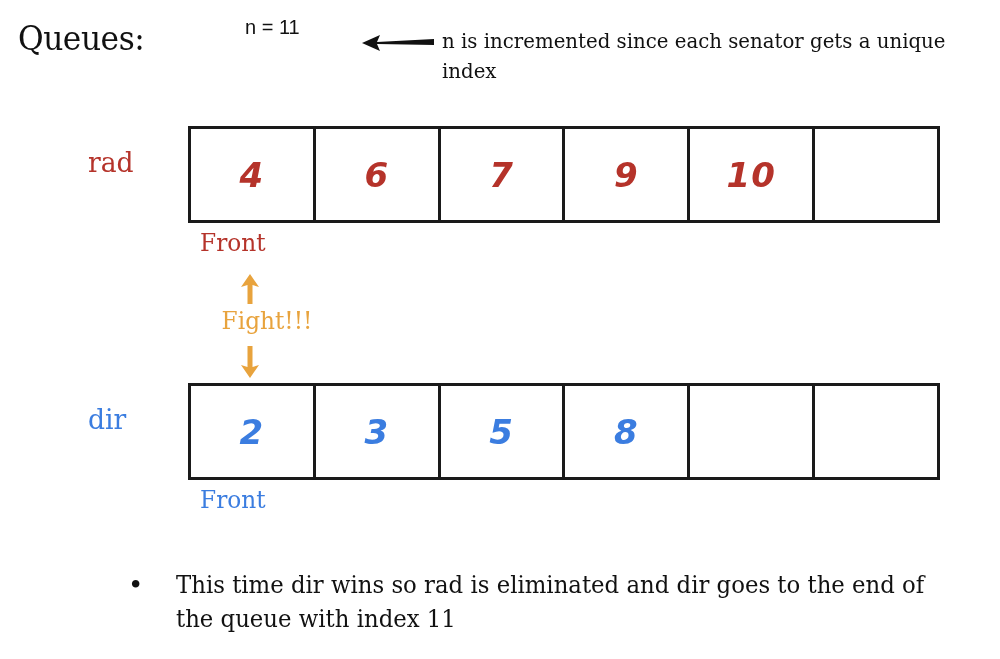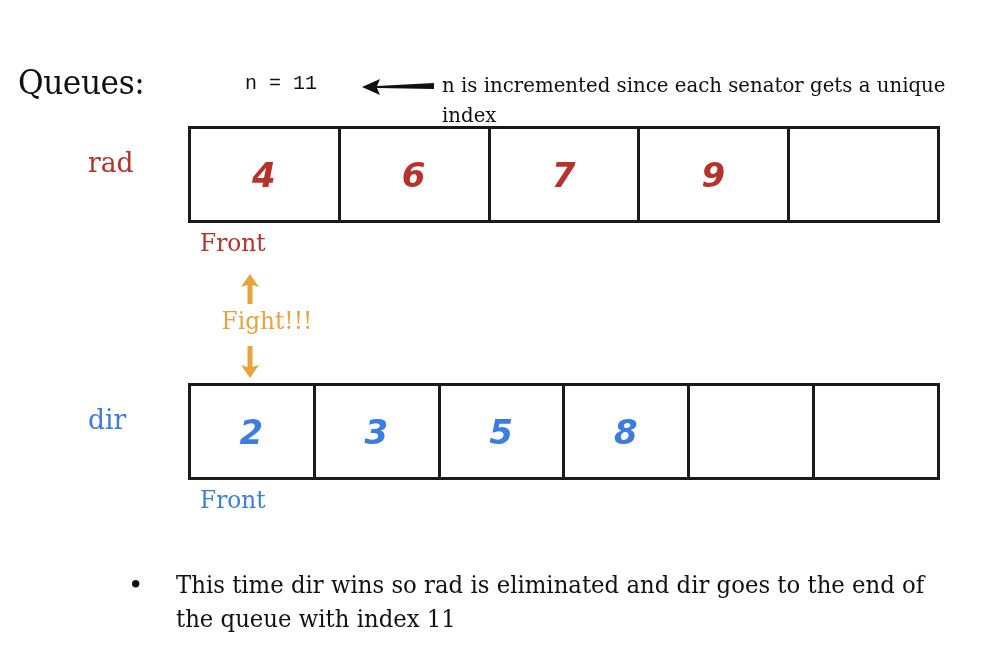--- a/index.html
+++ b/index.html
@@ -16,42 +16,41 @@
     color: #000000;
   }
 
   
   #header-row {
     position: absolute;
     left: 0;
     top: 0;
     width: 1000px;
     height: 108px;
-    margin-top: 44px;
   }
 
   #page-title {
     position: absolute;
     left: 18px;
     top: 18px;
     font-family: "DejaVu Serif", "Liberation Serif", serif;
     font-size: 34px;
     line-height: 40px;
     letter-spacing: -0.5px;
     transform: scaleX(0.92);
     transform-origin: left top;
     white-space: nowrap;
     color: #111111;
   }
 
   #n-value {
     position: absolute;
     left: 245px;
-    top: 27px;
-    font-family: Liberation Mono, monospace;
+    top: 14px;
+    font-family: Liberation Sans, sans-serif;
     font-size: 20px;
     line-height: 26px;
     white-space: nowrap;
     color: #111111;
   }
 
   #header-arrow {
     position: absolute;
     left: 360px;
     top: 33px;
@@ -224,20 +223,21 @@
 
 <div class="queue-block" id="rad-block">
 
   <div class="queue-label">rad</div>
 
   <div class="queue-table">
     <div class="queue-cell">4</div>
     <div class="queue-cell">6</div>
     <div class="queue-cell">7</div>
     <div class="queue-cell">9</div>
+    <div class="queue-cell">10</div>
     <div class="queue-cell"></div>
   </div>
 
   <div class="front-label">Front</div>
 </div>
 
 <div id="fight-group">
 
   <div id="fight-arrow-up">
     <svg width="24" height="30" viewBox="0 0 24 30">

